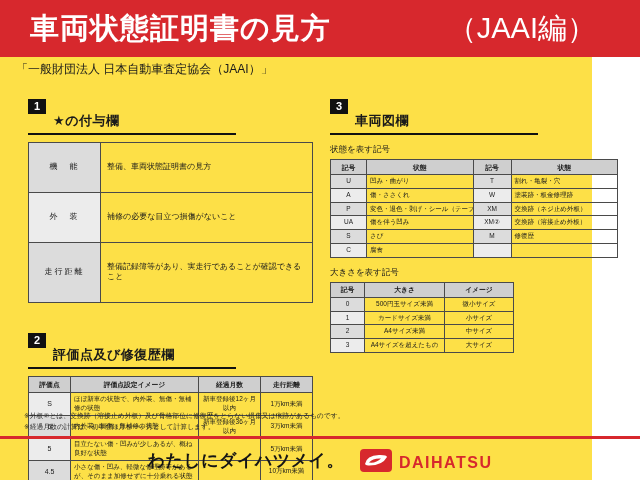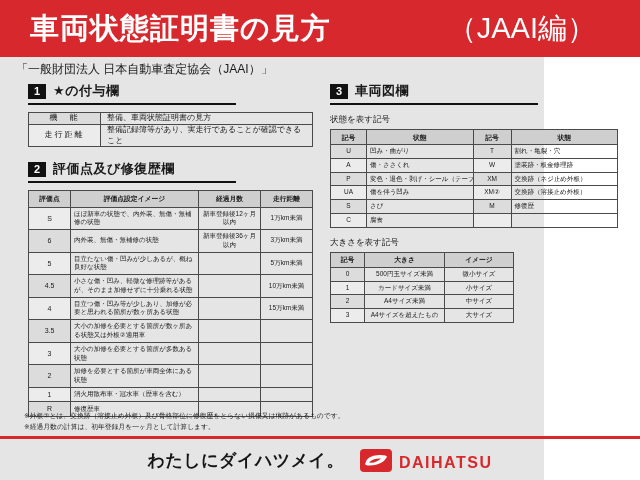--- a/index.html
+++ b/index.html
@@ -1,46 +1,46 @@
 <!DOCTYPE html>
 <html style="--red: #d7282d;"><head>
 <meta charset="utf-8">
 <style>
   :root { --red: #d7282d; }
   * { margin:0; padding:0; box-sizing:border-box; }
   html,body { width:640px; height:480px; background:#fff; overflow:hidden;
     font-family:"Liberation Sans","DejaVu Sans",sans-serif; color:#1a1a1a; }
-  .page { position:relative; width:544px; height:480px; background:#e5e5e5; }
+  .page { position:relative; width:592px; height:480px; background:#fde047; }
 
   
   .band { position:absolute; left:0; top:0; width:640px; height:57px; background:var(--red);
     display:flex; align-items:center; justify-content:space-between; padding:0 44px 0 30px; }
   .band .title { color:#fff; font-size:29px; font-weight:bold; letter-spacing:1px; }
   .band .edition { color:#fff; font-size:29px; font-weight:normal; }
 
   .subtitle { position:absolute; left:16px; top:61px; font-size:12px; font-weight:normal; }
 
   
   .sec-head { display:flex; align-items:center; gap:7px; border-bottom:2px solid #111;
     width:208px; padding-bottom:3px; }
   .numbox { width:18px; height:15px; background:#111; color:#fff; font-size:11px; font-weight:bold;
     display:flex; align-items:center; justify-content:center; flex:0 0 auto; }
-  .sec-title { font-size:13px; font-weight:bold; letter-spacing:0.5px; }
+  .sec-title { font-size:13px; font-weight:bold; letter-spacing:0.5px;margin-top:30px; }
 
   
   table { border-collapse:collapse; width:100%; table-layout:fixed; }
   td, th { border:1px solid #4a4a4a; font-size:6.5px; line-height:1.35; padding:2px 3px;
     overflow:hidden; vertical-align:middle; }
   th { background:#cfcfcf; font-weight:bold; text-align:center; }
   .c { text-align:center; }
 
   
   .col-left { position:absolute; left:28px; top:82px; width:285px; }
   .t1 { margin-top:7px; }
-  .t1 td { font-size:8px; padding:0 6px; }
+  .t1 td { font-size:8px; padding:19px 6px; }
   .t1 td.lab { text-align:center; letter-spacing:2px; }
   .t1 tr:nth-child(odd) td.lab { background:#dcdcdc; }
   .t1 tr:nth-child(even) td.lab { background:#ececec; }
   .gap2 { margin-top:13px; }
   .t2 { margin-top:7px; }
   .t2 th { font-size:6.8px; padding:3px 2px; }
   .t2 td.score { text-align:center; font-size:7px; }
   .t2 tbody tr:nth-child(odd) td.score { background:#ececec; }
   .t2 tbody tr:nth-child(even) td.score { background:#dcdcdc; }
 
@@ -90,20 +90,24 @@
           <col style="width:72px">
           <col>
         </colgroup>
       <tbody>
   <tr>
     <td class="lab">機　能</td>
     <td>整備、車両状態証明書の見方</td>
   </tr>
 
 
+  <tr>
+    <td class="lab">外　装</td>
+    <td>補修の必要な目立つ損傷がないこと</td>
+  </tr>
 
   <tr>
     <td class="lab">走行距離</td>
     <td>整備記録簿等があり、実走行であることが確認できること</td>
   </tr>
 </tbody>
     </table>
 
     <div class="sec-head gap2">
       <span class="numbox">2</span>

